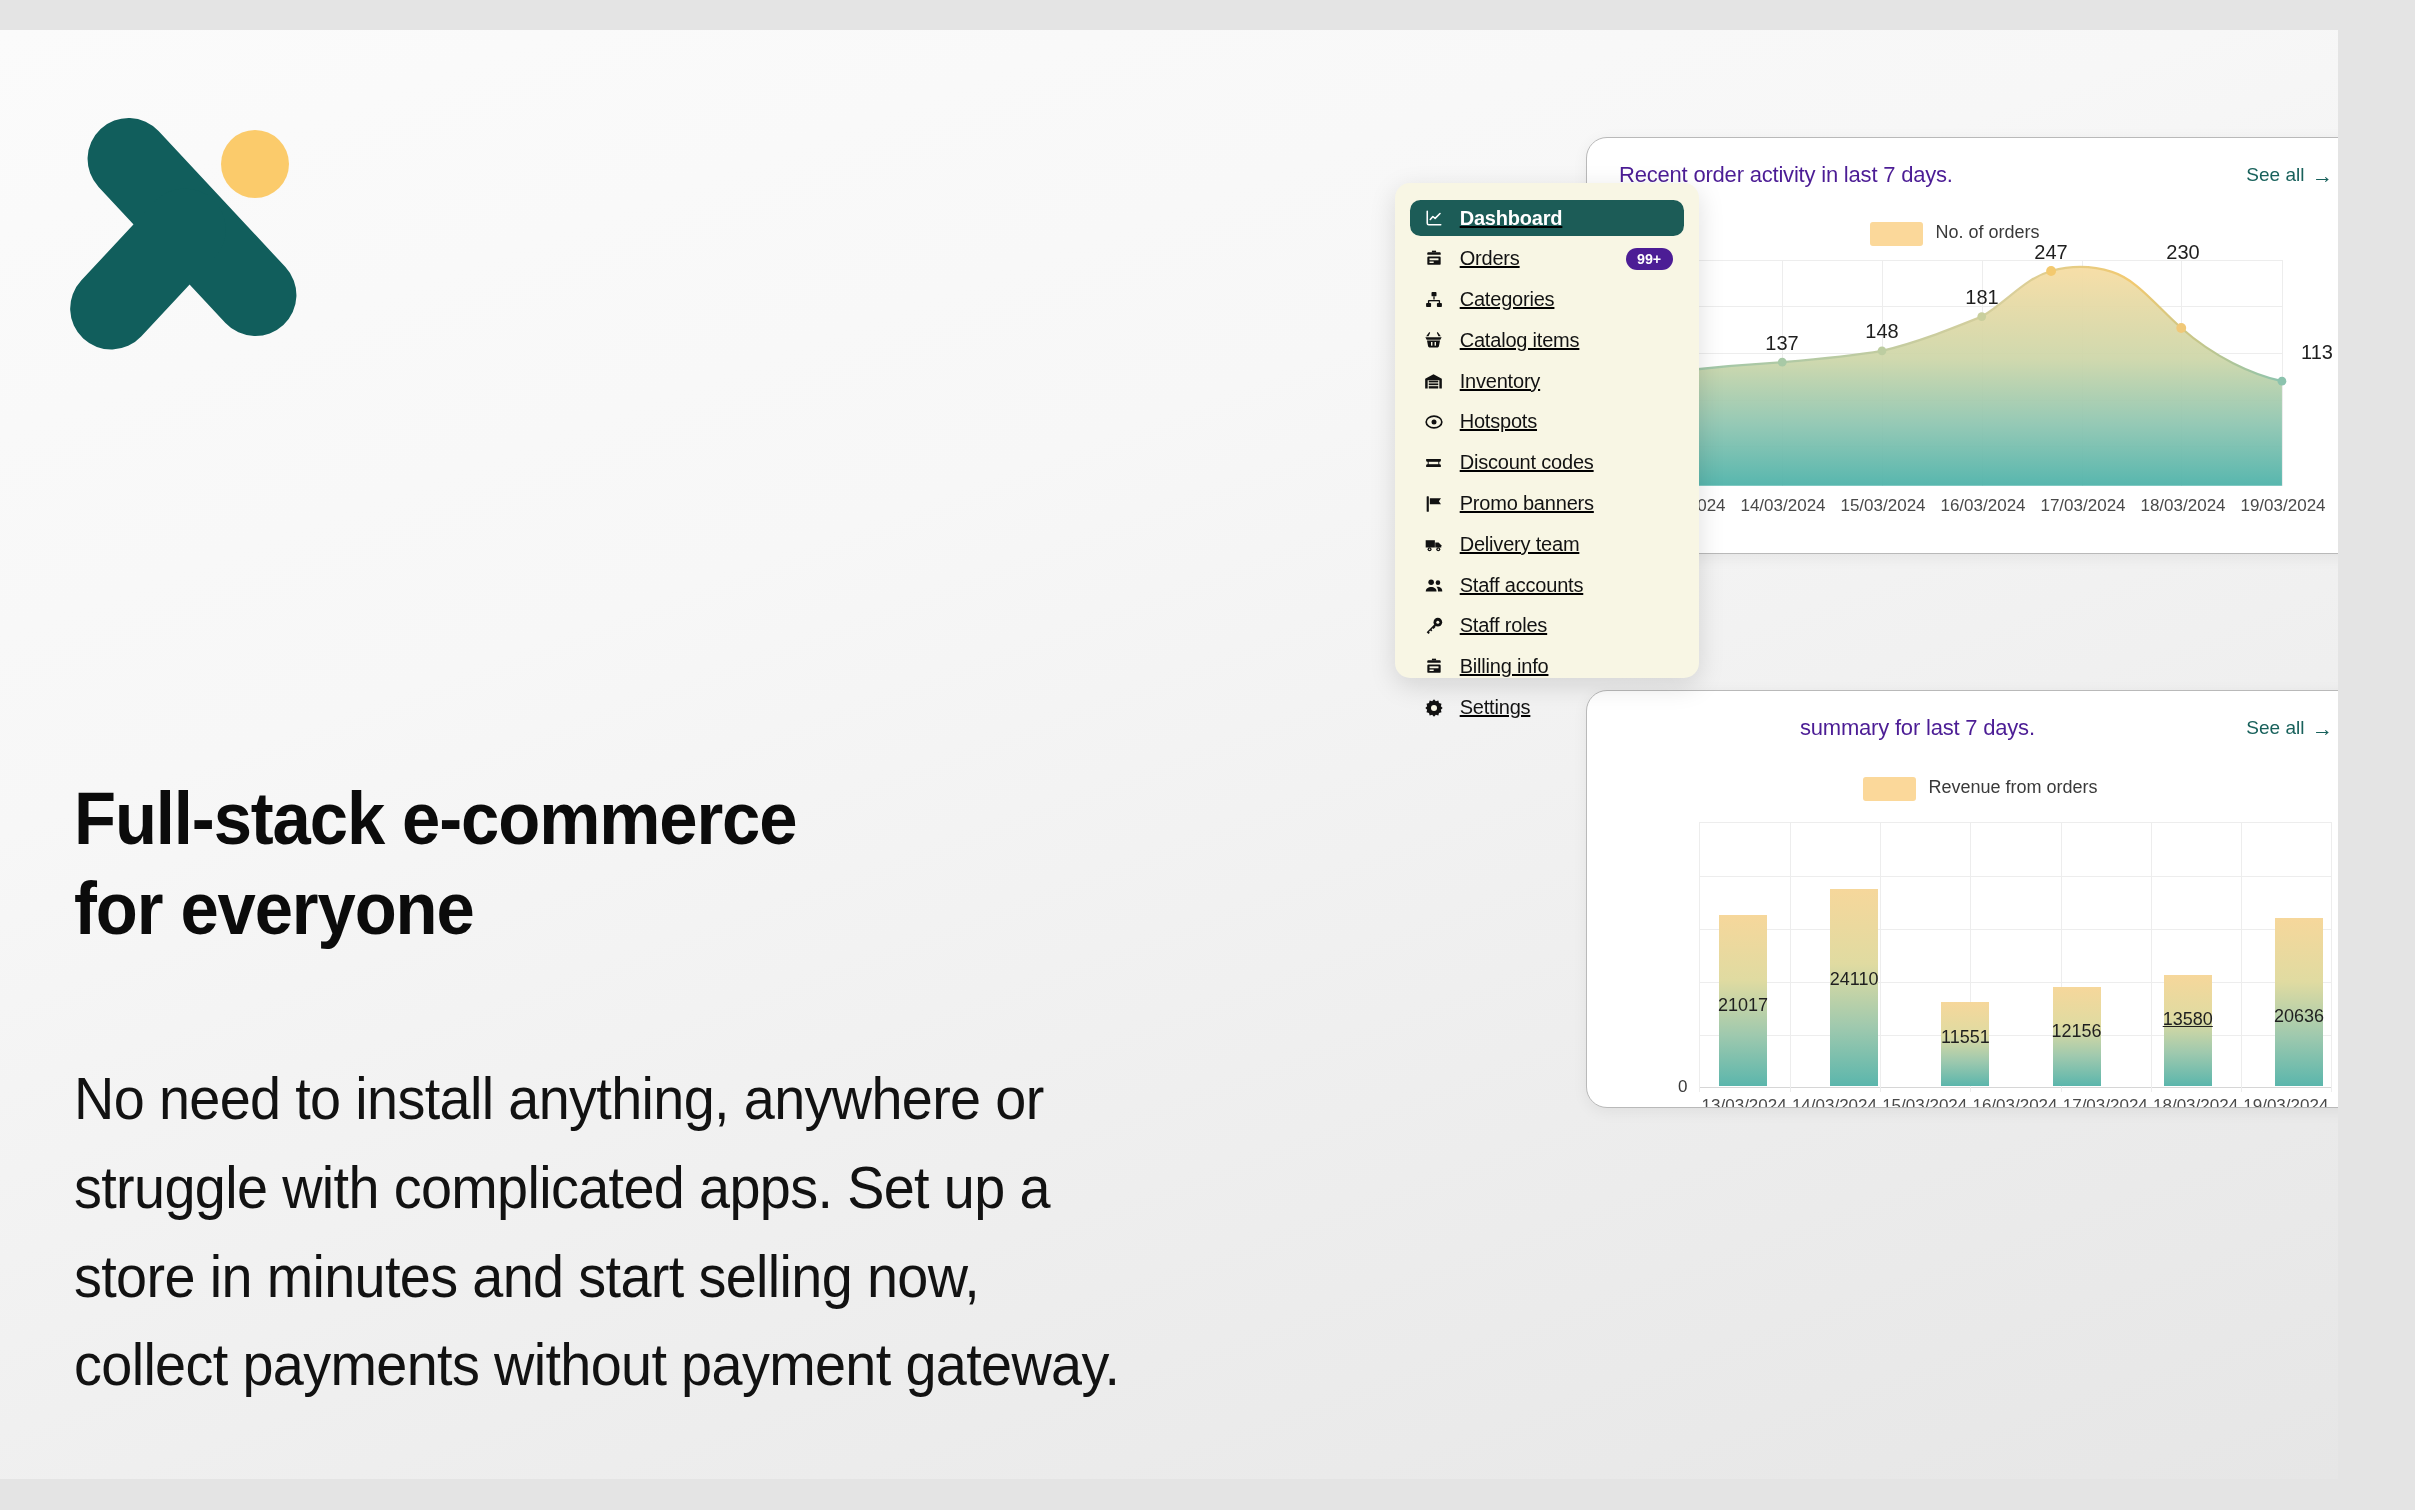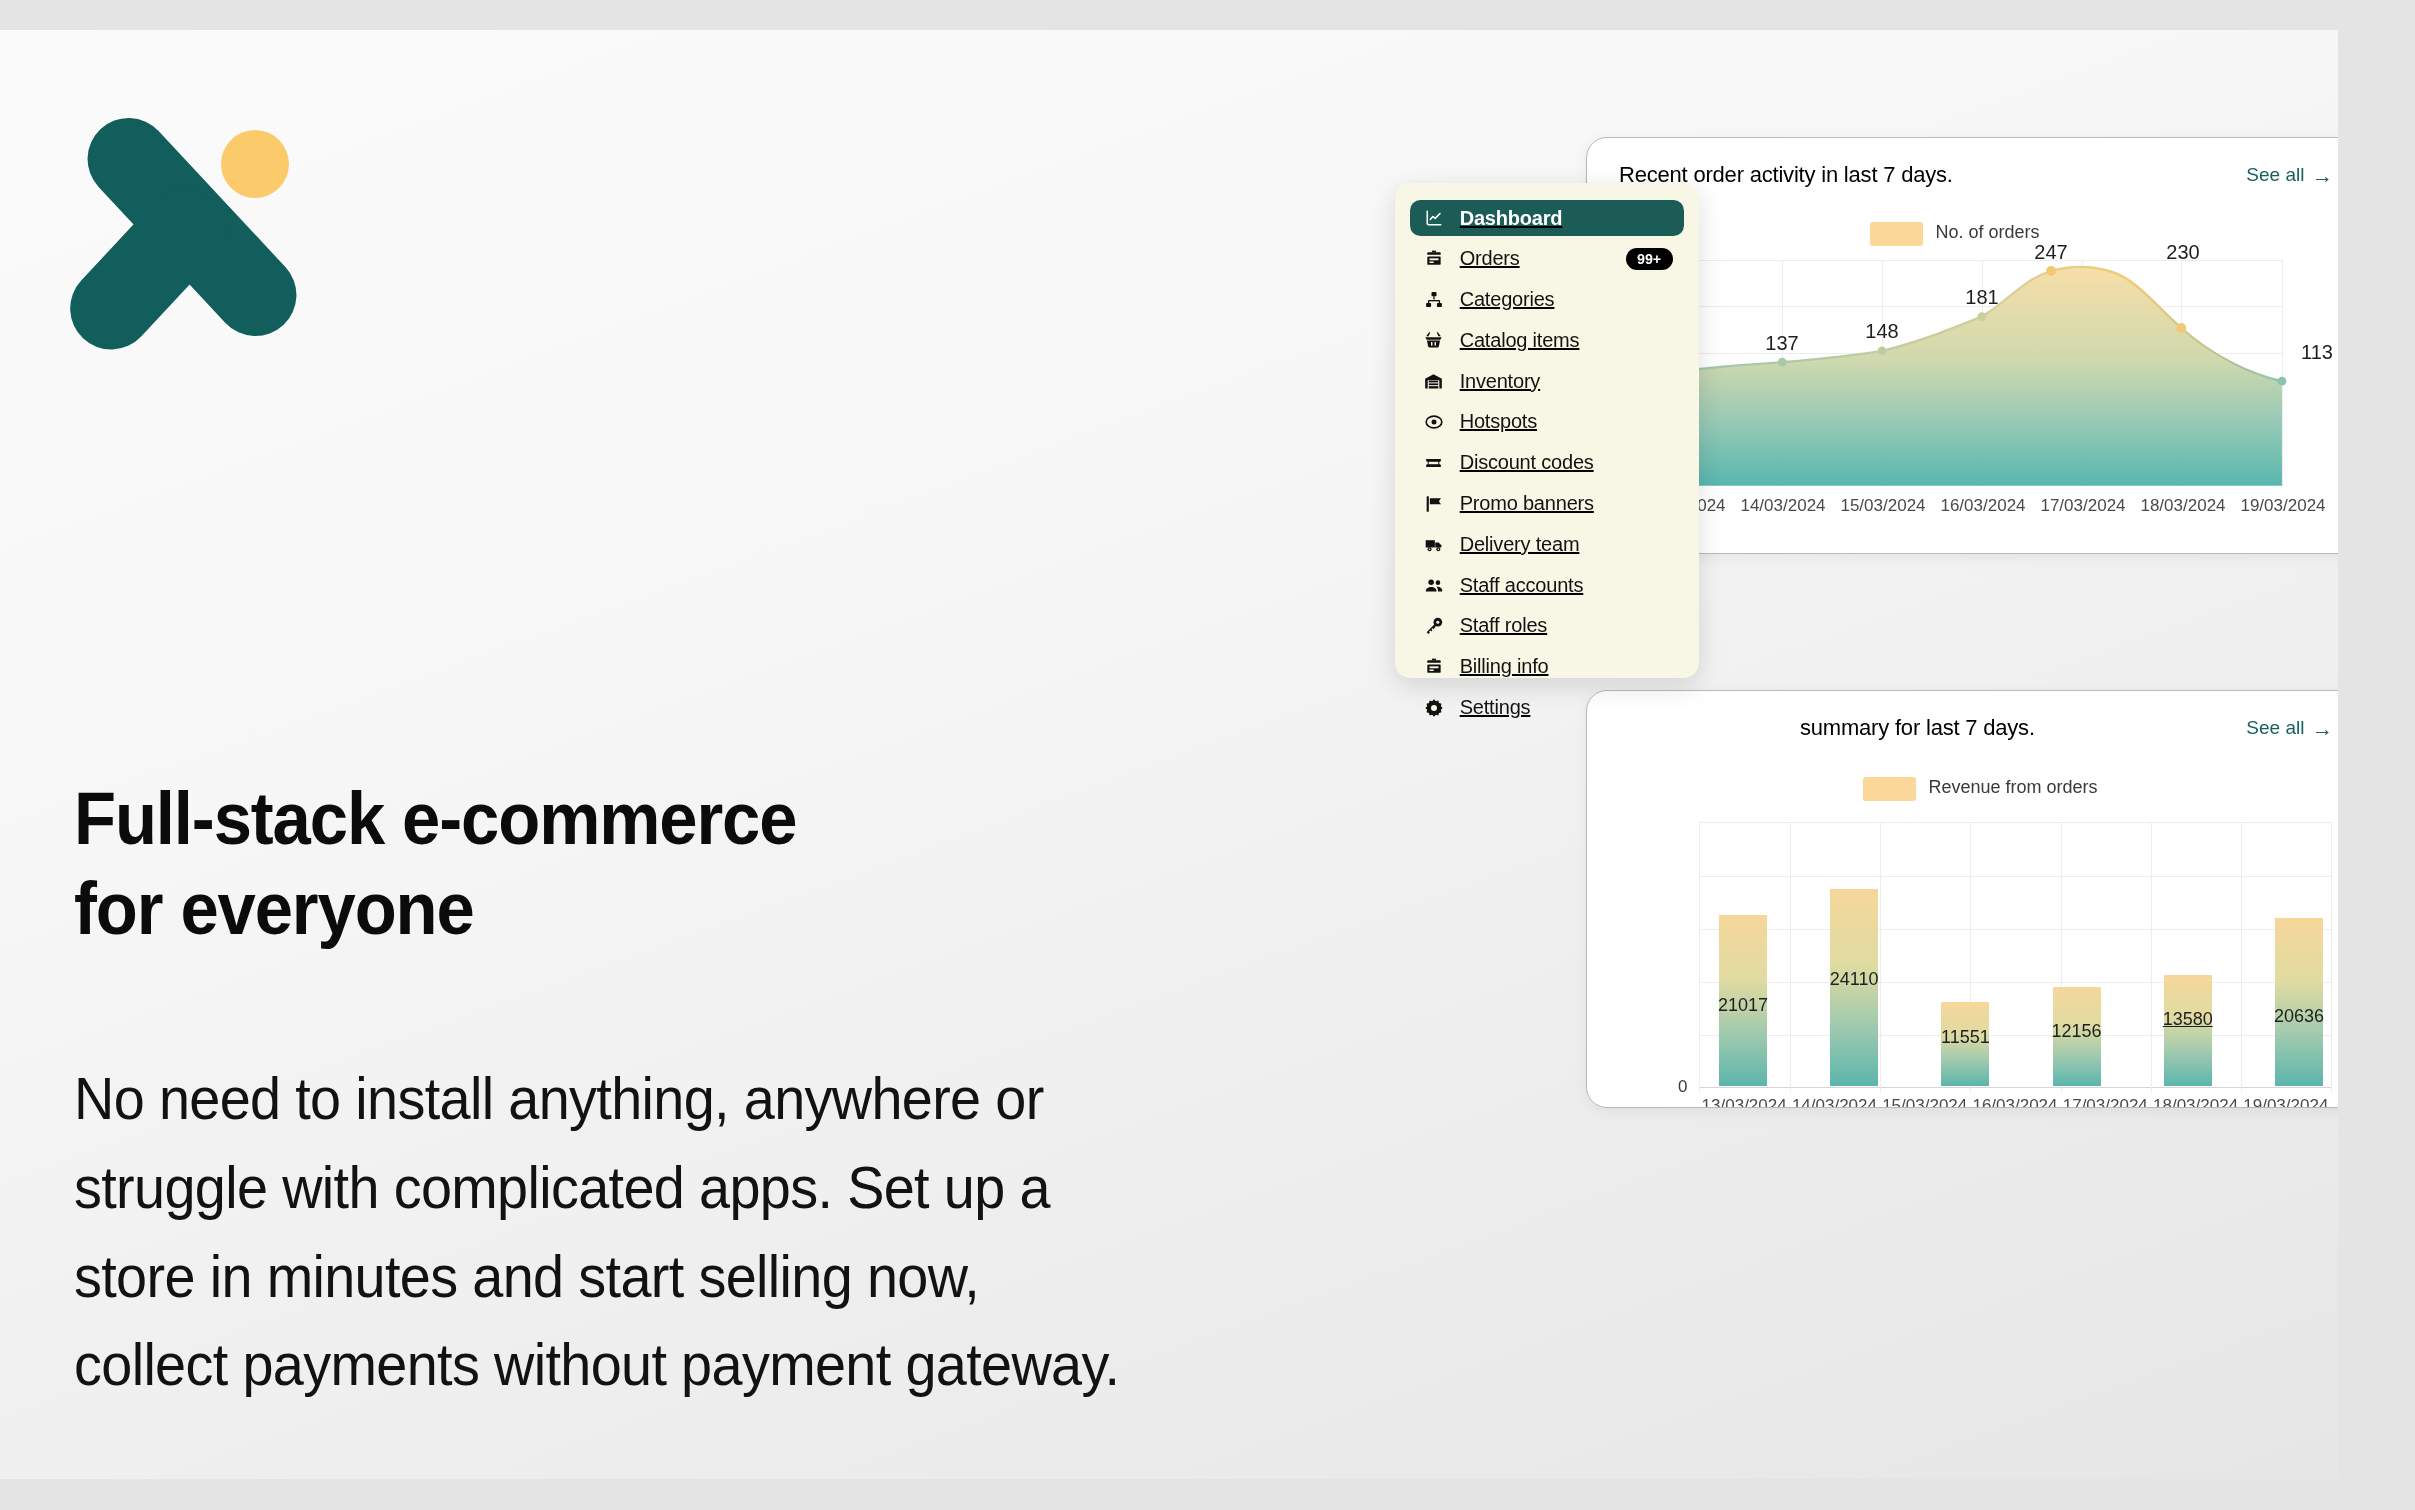--- a/index.html
+++ b/index.html
@@ -119,21 +119,21 @@
     left: 0; top: 0;
     width: 100%;
     height: 74px;
     display: flex;
     align-items: center;
     justify-content: space-between;
     padding: 0 32px 0 32px;
   }
   .card-title {
     font-size: 22px;
-    color: #000000;
+    color: #4c1d95;
     font-weight: 400;
     letter-spacing: -0.2px;
     white-space: nowrap;
   }
   .see-all {
     display: flex;
     align-items: center;
     gap: 7.6px;
     font-size: 19px;
     color: #18615b;
@@ -278,21 +278,21 @@
     font-size: 20px;
     letter-spacing: -0.2px;
     white-space: nowrap;
   }
   .nav-item.active .nav-label { font-weight: 600; }
   .badge {
     position: absolute;
     right: 11.4px;
     top: 50%;
     transform: translateY(-50%);
-    background: #000000;
+    background: #4c1d95;
     color: #fff;
     font-size: 14.3px;
     font-weight: 600;
     border-radius: 950px;
     padding: 2.9px 11.4px;
     line-height: 1.15;
   }
 </style>
 </head>
 <body>

